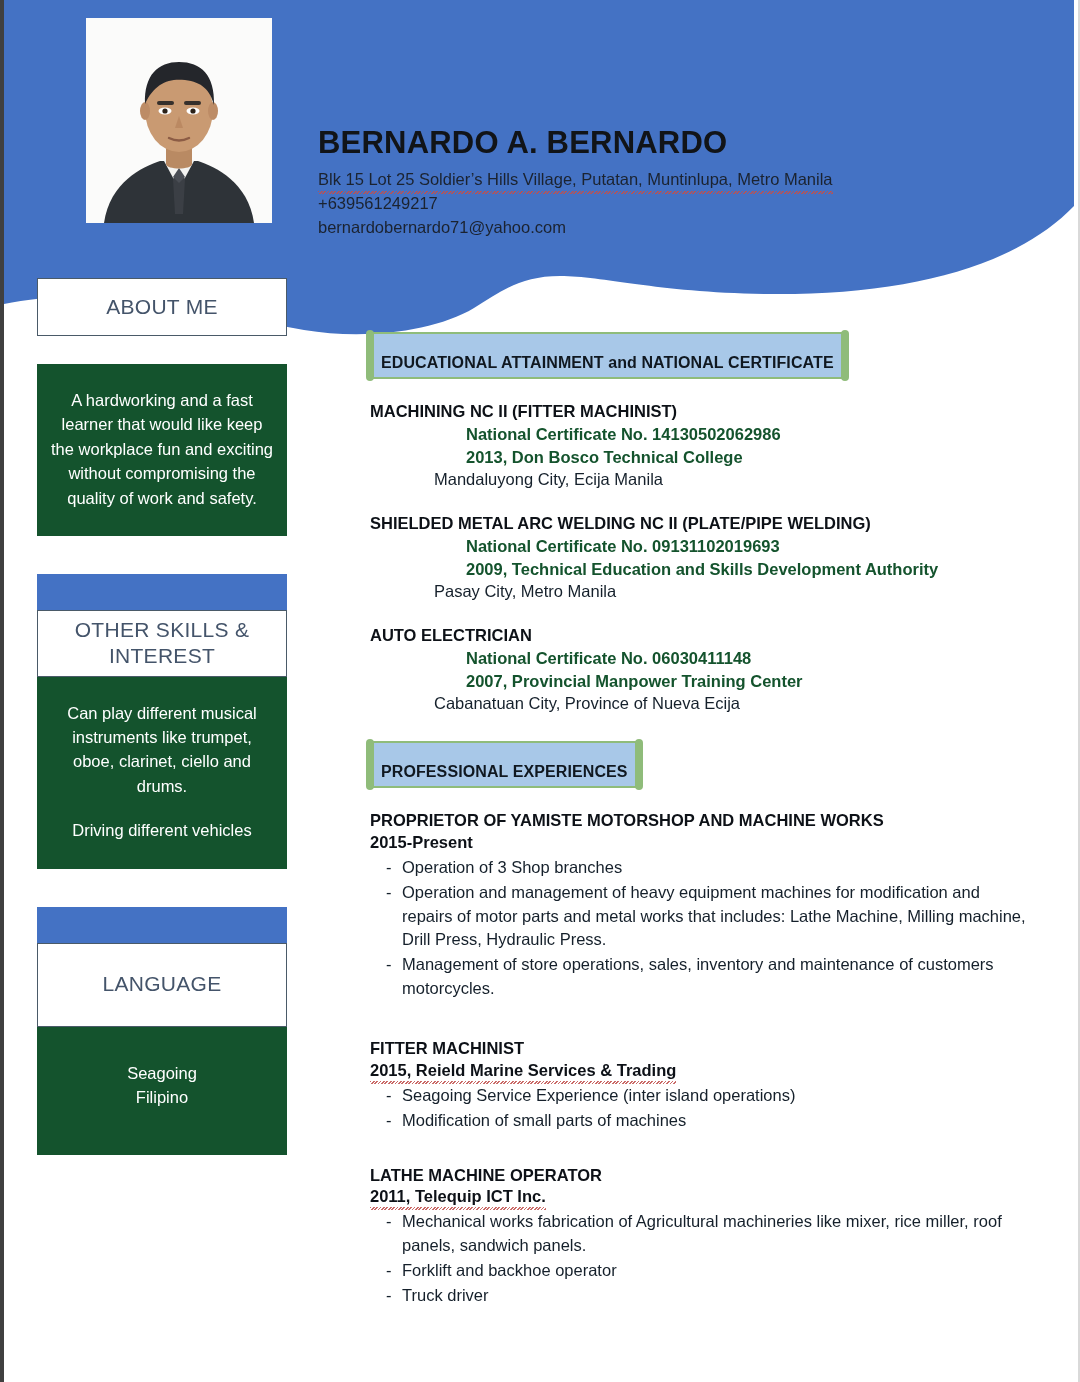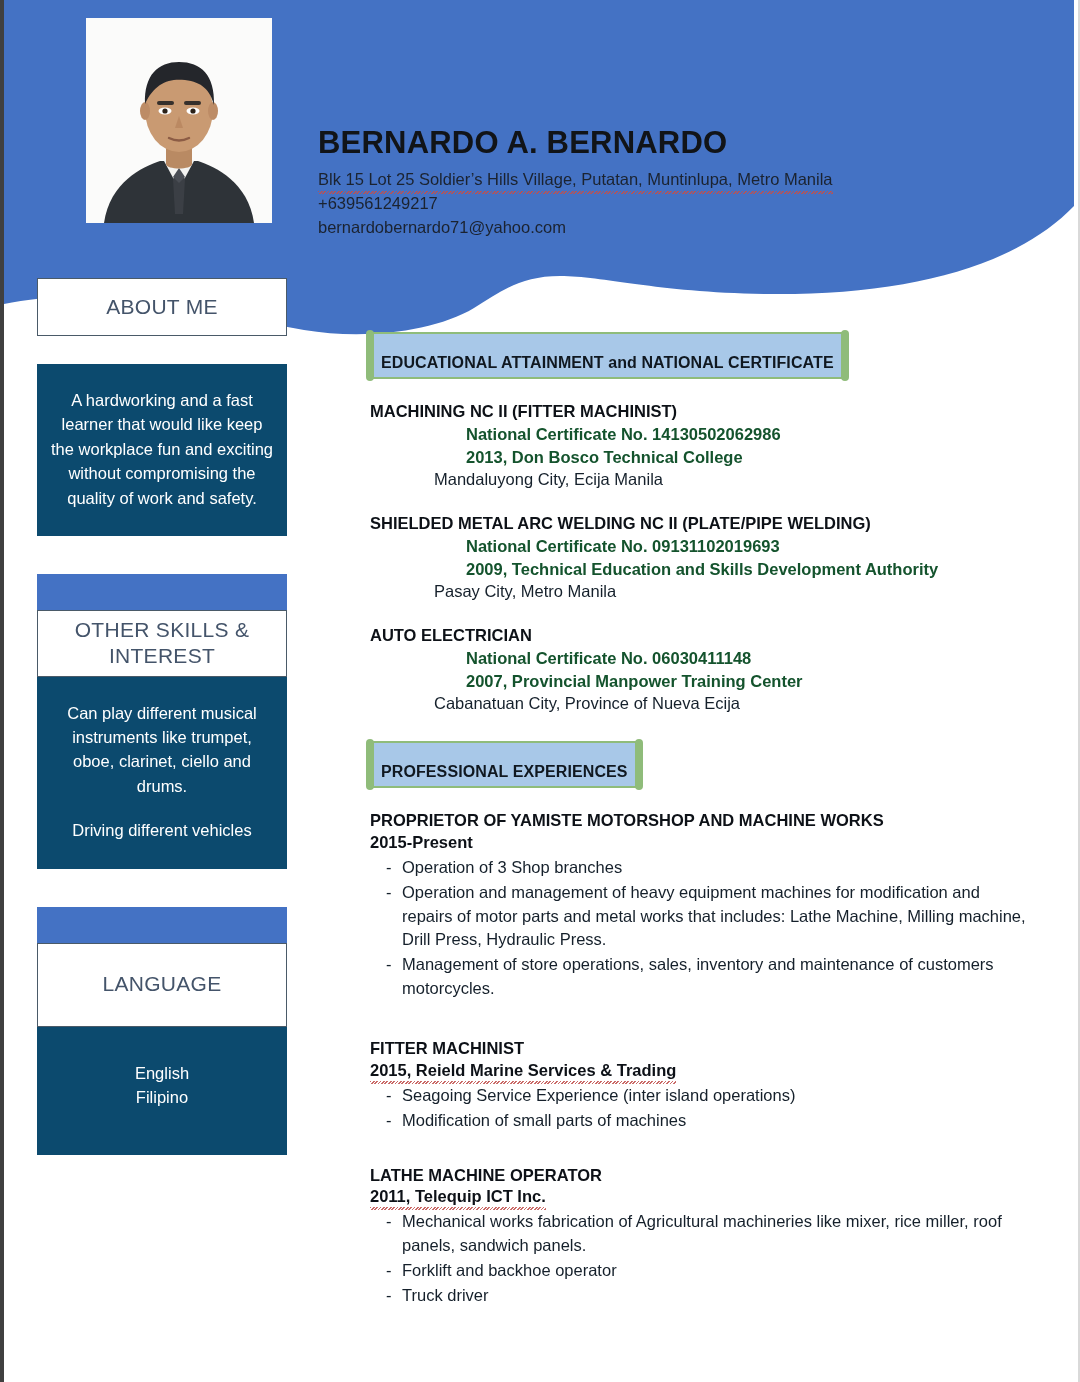--- a/index.html
+++ b/index.html
@@ -115,21 +115,21 @@
     align-items: center;
     justify-content: center;
     text-align: center;
     color: #44546A;
     font-size: 21px;
     line-height: 1.25;
     letter-spacing: 0.3px;
     padding: 6px 8px;
   }
   .side-body {
-    background: #0c4a6e;
+    background: #14532d;
     color: #ffffff;
     width: 250px;
     box-sizing: border-box;
     padding: 24px 14px 26px 14px;
     text-align: center;
     font-size: 16.5px;
     line-height: 1.48;
   }
   .side-body p { margin: 0; }
   .side-body p + p { margin-top: 20px; }
@@ -292,21 +292,21 @@
         <p>Driving different vehicles</p>
       </div>
     </div>
 
     <div style="height:38px"></div>
 
     <div class="side-block">
       <div class="side-capbar"></div>
       <div class="side-label" style="min-height:84px">LANGUAGE</div>
       <div class="side-body" style="padding-top:34px;padding-bottom:46px">
-        <p>English</p>
+        <p>Seagoing</p>
         <p style="margin-top:0">Filipino</p>
       </div>
     </div>
 
   </div>
 
   <div id="main">
 
     
     <div class="sec-header">EDUCATIONAL ATTAINMENT and NATIONAL CERTIFICATE</div>

